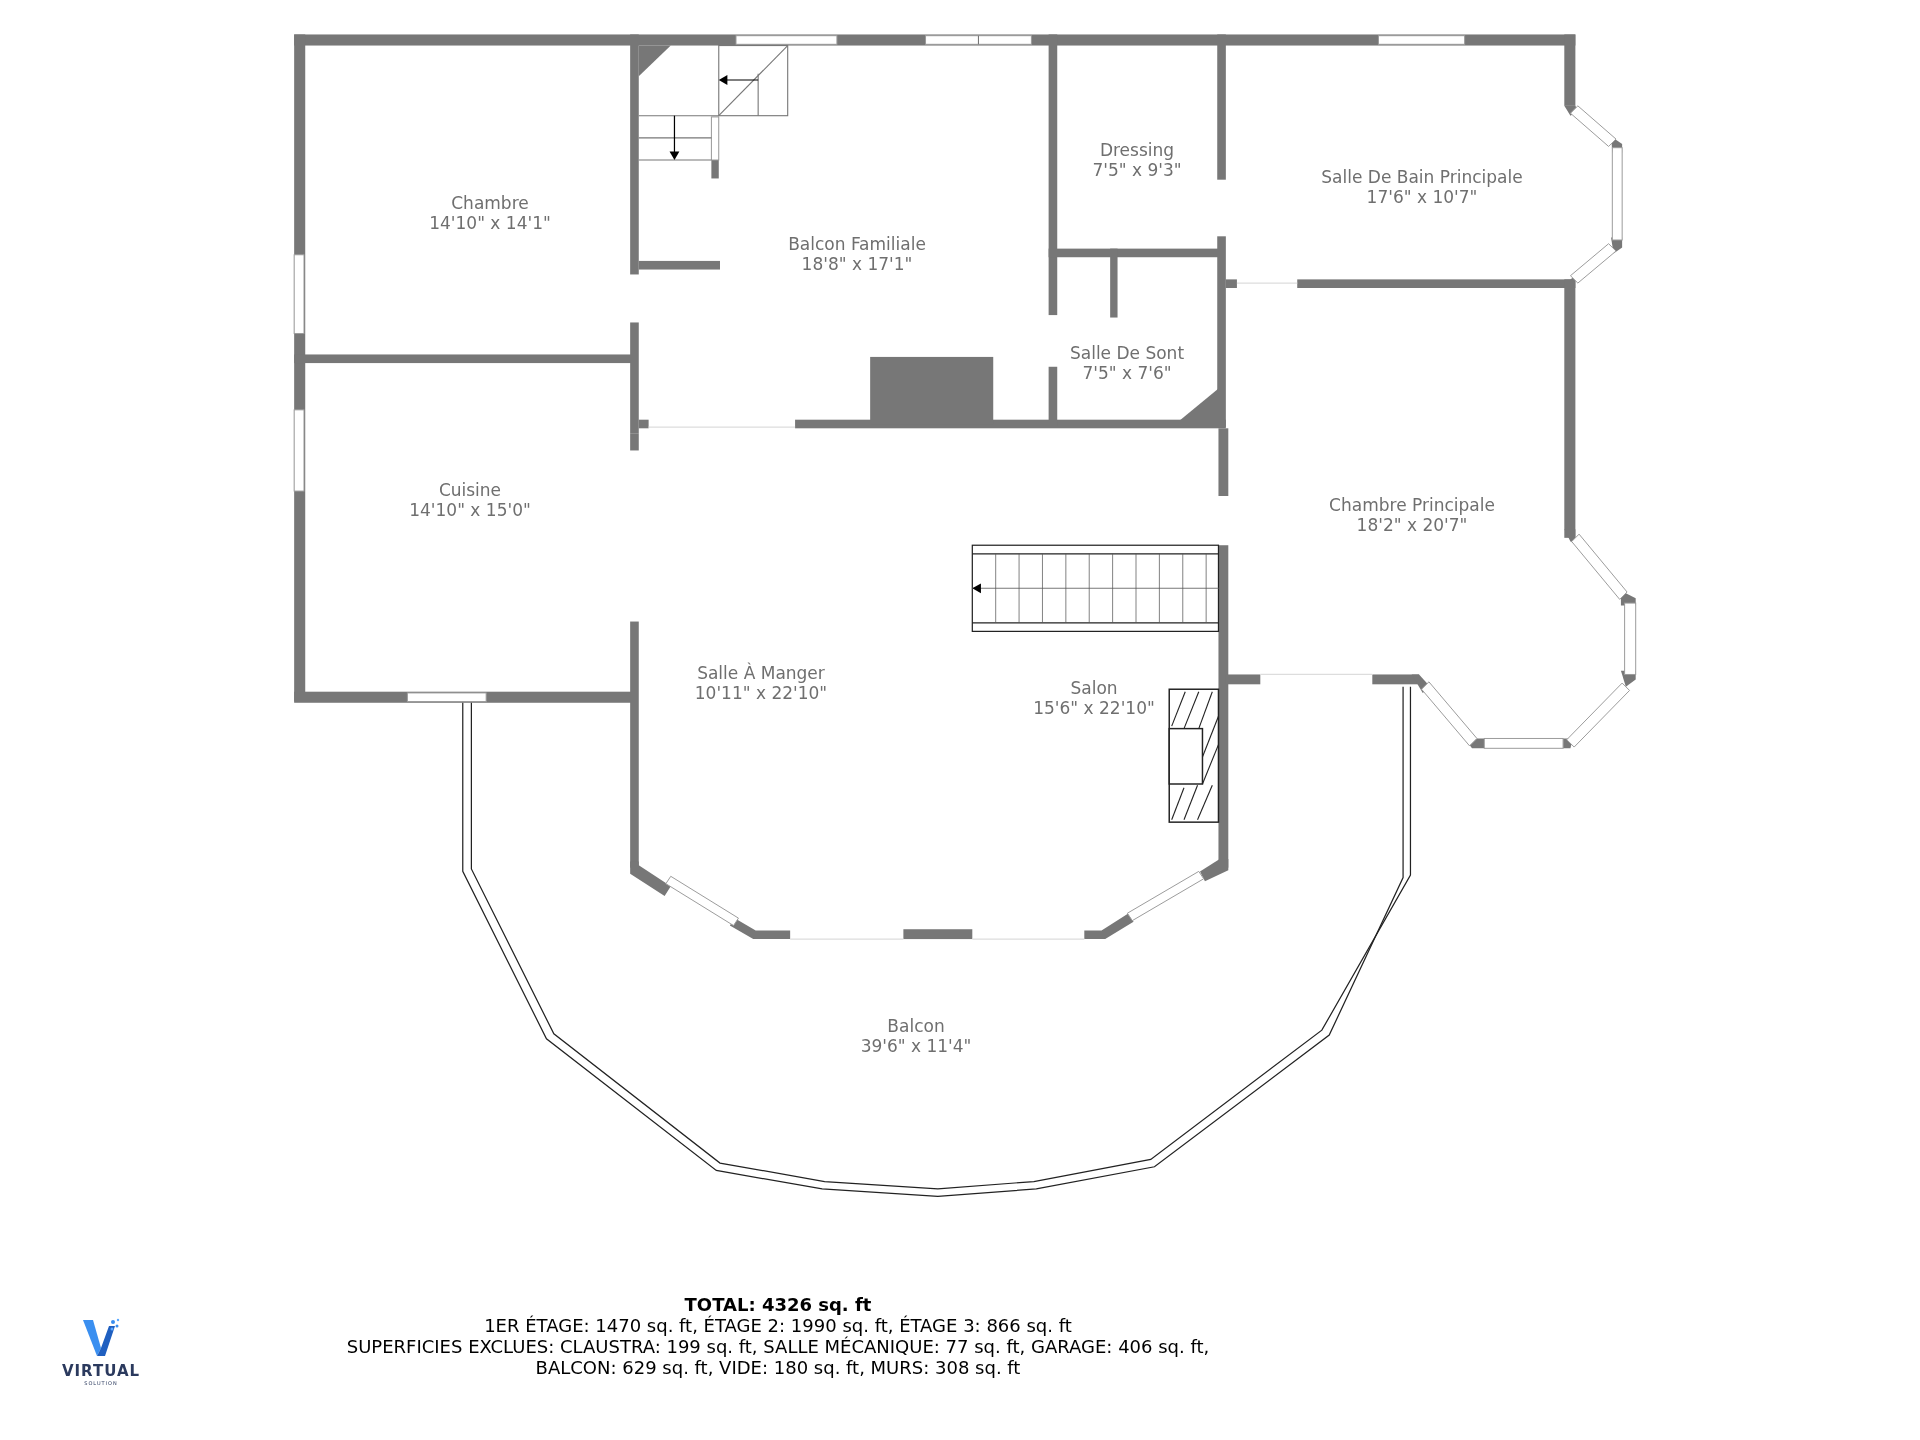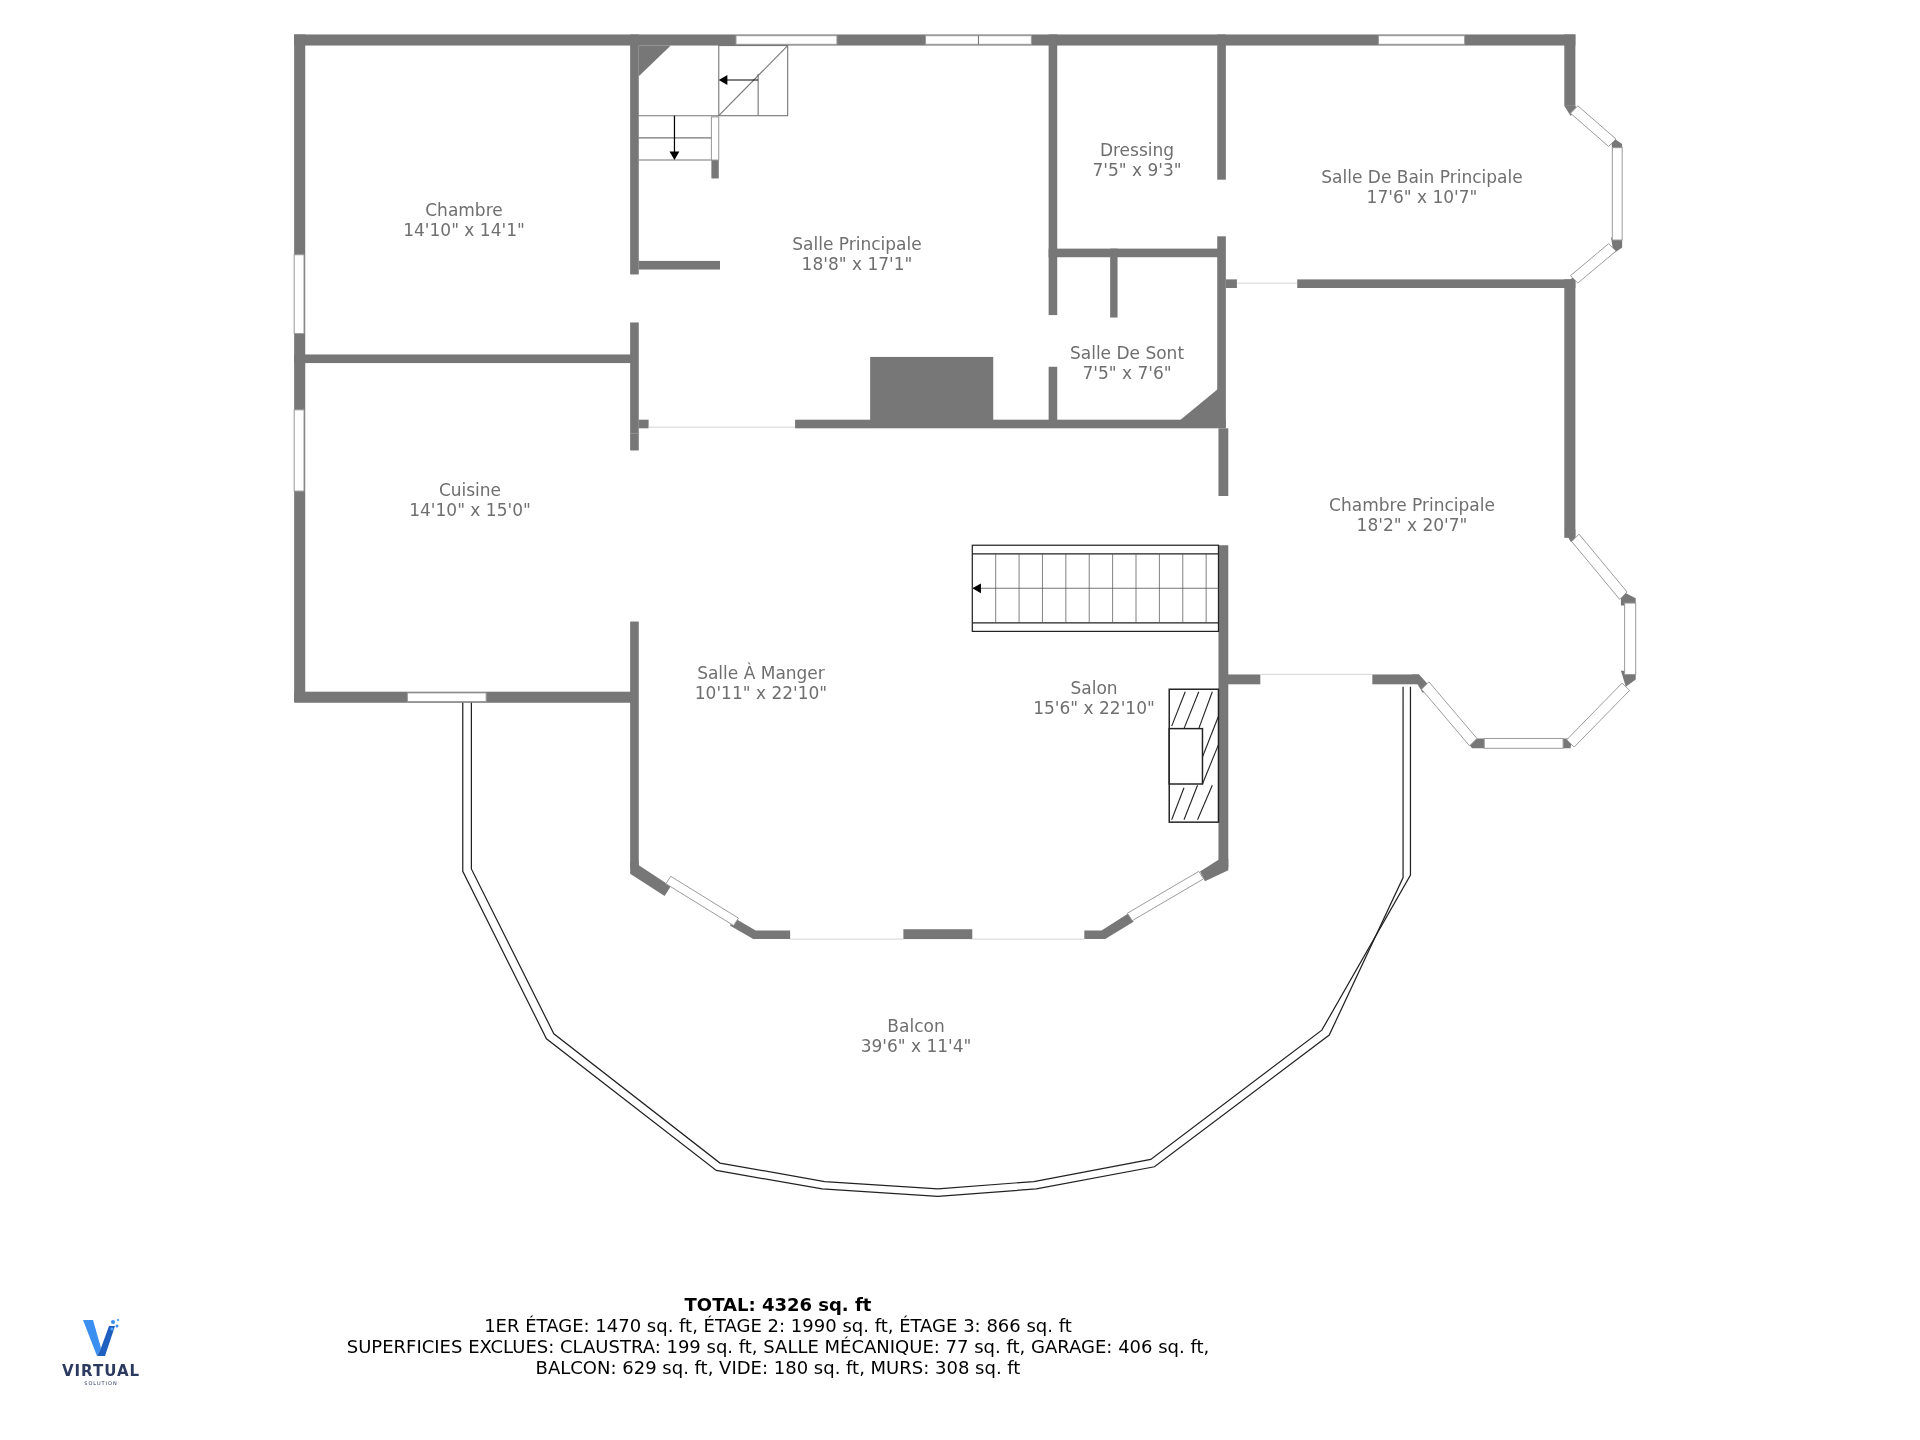--- a/index.html
+++ b/index.html
@@ -171,26 +171,26 @@
         <line x1="973" y1="666" x2="985" y2="638"></line>
     </g>
   </g>
 
   <g fill="none" stroke="#222" stroke-width="1">
     <polyline points="376,571 376,708 444,844 582,951 668,966 762,972 842,966 938,948 1080,841 1140,713 1140,558"></polyline>
     <polyline points="383,571 383,706 450,840 585,945 670,960 762,966 840,960 935,942 1074,837 1146,711 1146,558"></polyline>
   </g>
 </svg>
 
-<div class="room-label" style="left:464px; top:213px;margin-top:7px;">
+<div class="room-label" style="left:490px; top:213px;">
   <div>Chambre</div>
   <div>14'10" x 14'1"</div>
 </div>
 <div class="room-label" style="left:857px; top:254px;">
-  <div>Salle Principale</div>
+  <div>Balcon Familiale</div>
   <div>18'8" x 17'1"</div>
 </div>
 <div class="room-label" style="left:1137px; top:160px;">
   <div>Dressing</div>
   <div>7'5" x 9'3"</div>
 </div>
 <div class="room-label" style="left:1422px; top:187px;">
   <div>Salle De Bain Principale</div>
   <div>17'6" x 10'7"</div>
 </div>

